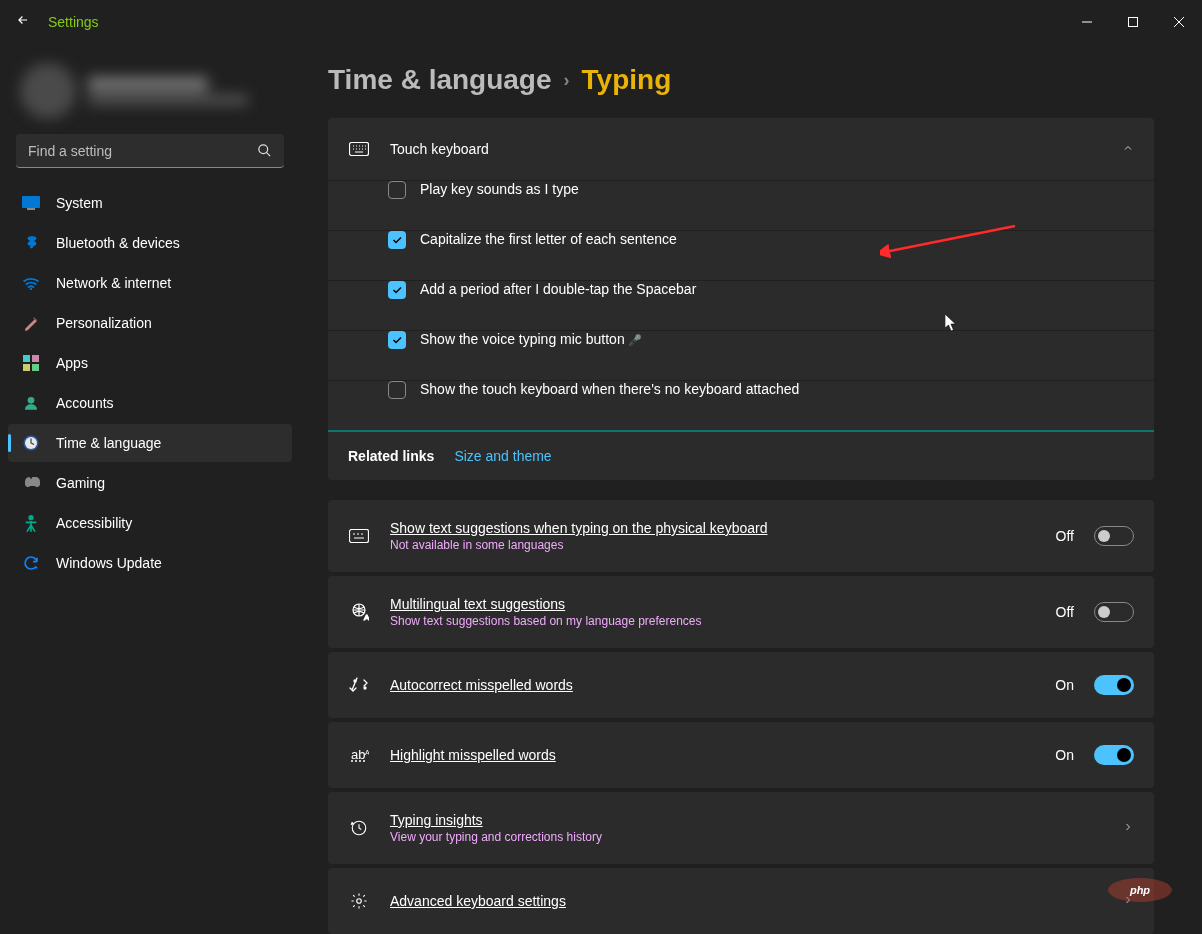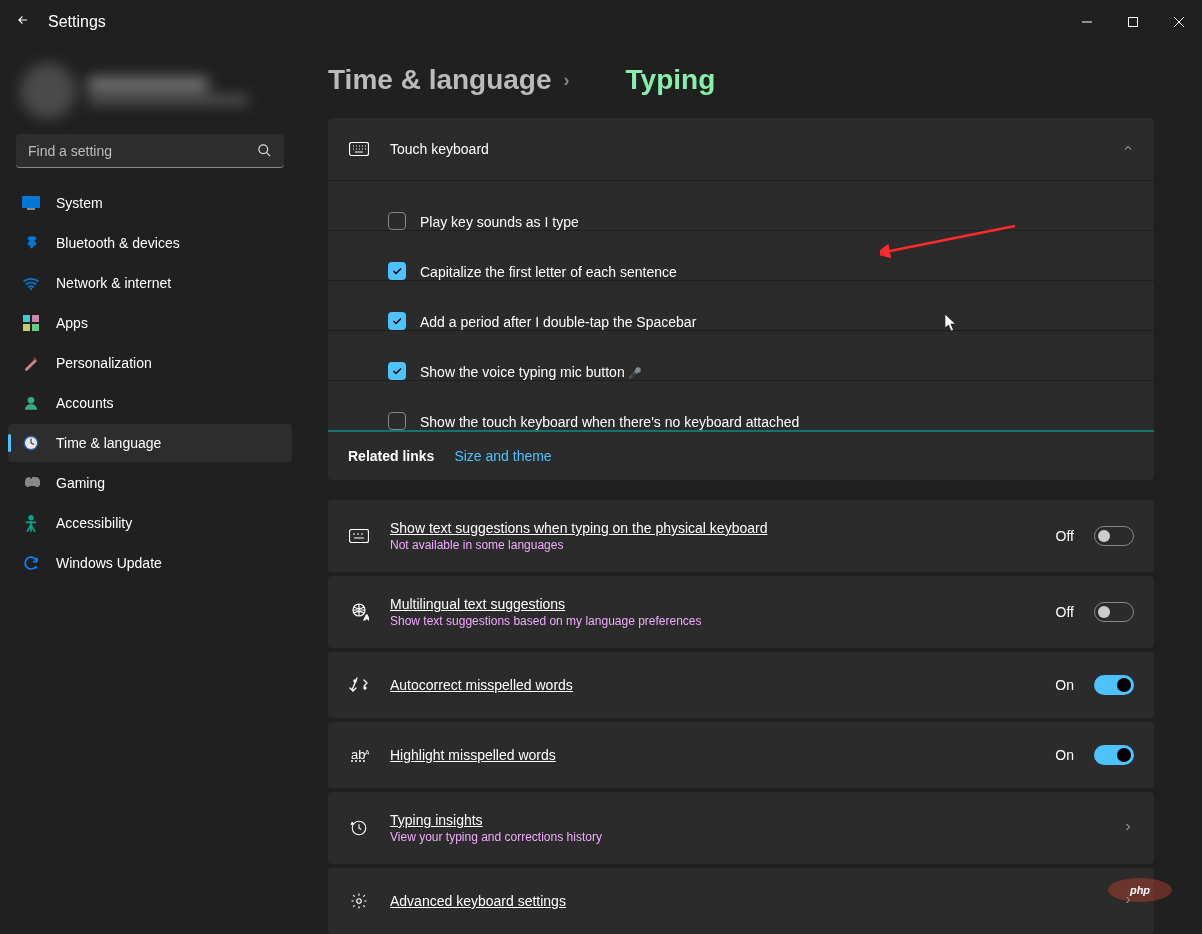--- a/index.html
+++ b/index.html
@@ -1,20 +1,20 @@
 <!DOCTYPE html>
 <html><head>
 <meta charset="utf-8">
 <style>
   * { margin: 0; padding: 0; box-sizing: border-box; font-family: "Segoe UI", sans-serif; }
   body { background: #202020; color: #fff; width: 1202px; height: 934px; overflow: hidden; }
 
   .titlebar { height: 44px; display: flex; align-items: center; justify-content: space-between; padding-left: 16px; }
   .titlebar-left { display: flex; align-items: center; gap: 18px; }
-  .titlebar-title { font-size: 16px; color: #ffffff; }
+  .titlebar-title { font-size: 14px; color: #84cc16; }
   .win-controls { display: flex; }
   .win-btn { width: 46px; height: 32px; display: flex; align-items: center; justify-content: center; color: #fff; }
   .win-btn svg { width: 10px; height: 10px; }
 
   .layout { display: flex; height: calc(100% - 44px); }
   .sidebar { width: 300px; padding: 12px 4px 0 4px; }
   .user-block { height: 70px; margin-bottom: 8px; filter: blur(7px); padding: 0 16px; display: flex; align-items: center; gap: 12px; }
   .user-avatar { width: 56px; height: 56px; border-radius: 50%; background: #4a4a4a; }
   .user-lines { display:flex; flex-direction:column; gap:4px;}
   .user-line1 { width:120px; height:14px; background:#777; border-radius:3px;}
@@ -28,29 +28,29 @@
   .nav { display: flex; flex-direction: column; gap: 2px; padding: 0 4px; }
   .nav-item { height: 38px; display: flex; align-items: center; gap: 16px; padding: 0 14px; border-radius: 4px; font-size: 14px; cursor: pointer; position: relative; }
   .nav-item.active { background: #2d2d2d; }
   .nav-item.active::before { content:""; position:absolute; left:0; top:10px; bottom:10px; width:3px; background:#4cc2ff; border-radius:2px;}
   .nav-icon { width: 18px; height: 18px; display: flex; align-items: center; justify-content: center; }
 
   .main { flex: 1; padding: 20px 48px 0 28px; overflow-y: auto; }
   .breadcrumb { display: flex; align-items: center; gap: 12px; font-size: 28px; font-weight: 600; margin-bottom: 22px; }
   .bc-parent { color: #bbb; cursor:pointer; }
   .bc-sep { color: #888; font-size: 18px; }
-  .bc-current { color: #86efac; margin-left: 44px; }
+  .bc-current { color: #eab308; }
 
   .card-group { background: #2b2b2b; border-radius: 4px; margin-bottom: 4px; }
   .exp-header { height: 62px; display: flex; align-items: center; padding: 0 20px; cursor: pointer; }
   .exp-icon { width: 22px; margin-right: 20px; display:flex; align-items:center; justify-content:center; }
   .exp-title { flex: 1; font-size: 14px; }
   .chevron { color: #ccc; }
 
-  .sub-row { height: 50px; border-top: 1px solid #1f1f1f; display: flex; align-items: flex-end; padding: 0 20px 0 60px; gap: 14px; font-size: 14px; }
+  .sub-row { height: 50px; border-top: 1px solid #1f1f1f; display: flex; align-items: flex-start; padding: 0 20px 0 60px; gap: 14px; font-size: 14px; }
   .checkbox { width: 18px; height: 18px; border-radius: 4px; display: flex; align-items: center; justify-content: center; flex-shrink:0; }
   .checkbox.unchecked { border: 1.5px solid #888; }
   .checkbox.checked { background: #4cc2ff; }
   .checkbox.checked svg { stroke: #000; }
 
   .related-row { height: 50px; border-top: 2px solid #0f766e; display: flex; align-items: center; padding: 0 20px; gap: 20px; font-size: 14px; }
   .related-label { font-weight: 600; }
   .related-link { color: #4cc2ff; cursor:pointer; }
 
   .setting-card { background: #2b2b2b; border-radius: 4px; margin-top: 4px; height: 66px; display: flex; align-items: center; padding: 0 20px; gap: 20px; cursor:pointer; }
@@ -143,37 +143,37 @@
           <span class="nav-icon">
             <svg width="18" height="14" viewBox="0 0 24 18">
               <path d="M2 7a16 16 0 0120 0M5 11a11 11 0 0114 0M8 15a6 6 0 018 0" fill="none" stroke="#0078d4" stroke-width="2.5"></path>
               <circle cx="12" cy="17" r="1.5" fill="#0078d4"></circle>
             </svg>
           </span>
           <span>Network &amp; internet</span>
         </div>
         <div class="nav-item">
           <span class="nav-icon">
+            <svg width="16" height="16" viewBox="0 0 24 24">
+              <path d="M4 20l14-14 3 3-14 14-4 1z" fill="#c88"></path>
+              <path d="M16 4l4 4" stroke="#855" stroke-width="2"></path>
+            </svg>
+          </span>
+          <span>Personalization</span>
+        </div>
+        <div class="nav-item">
+          <span class="nav-icon">
             <svg width="16" height="16" viewBox="0 0 16 16">
               <rect x="0" y="0" width="7" height="7" fill="#4cc"></rect>
               <rect x="9" y="0" width="7" height="7" fill="#c8a"></rect>
               <rect x="0" y="9" width="7" height="7" fill="#cc6"></rect>
               <rect x="9" y="9" width="7" height="7" fill="#6c8"></rect>
             </svg>
           </span>
           <span>Apps</span>
-        </div>
-        <div class="nav-item">
-          <span class="nav-icon">
-            <svg width="16" height="16" viewBox="0 0 24 24">
-              <path d="M4 20l14-14 3 3-14 14-4 1z" fill="#c88"></path>
-              <path d="M16 4l4 4" stroke="#855" stroke-width="2"></path>
-            </svg>
-          </span>
-          <span>Personalization</span>
         </div>
         <div class="nav-item">
           <span class="nav-icon">
             <svg width="16" height="16" viewBox="0 0 24 24">
               <circle cx="12" cy="8" r="5" fill="#3a8"></circle>
               <path d="M3 22c0-5 4-8 9-8s9 3 9 8z" fill="#3a8"></path>
             </svg>
           </span>
           <span>Accounts</span>
         </div>

